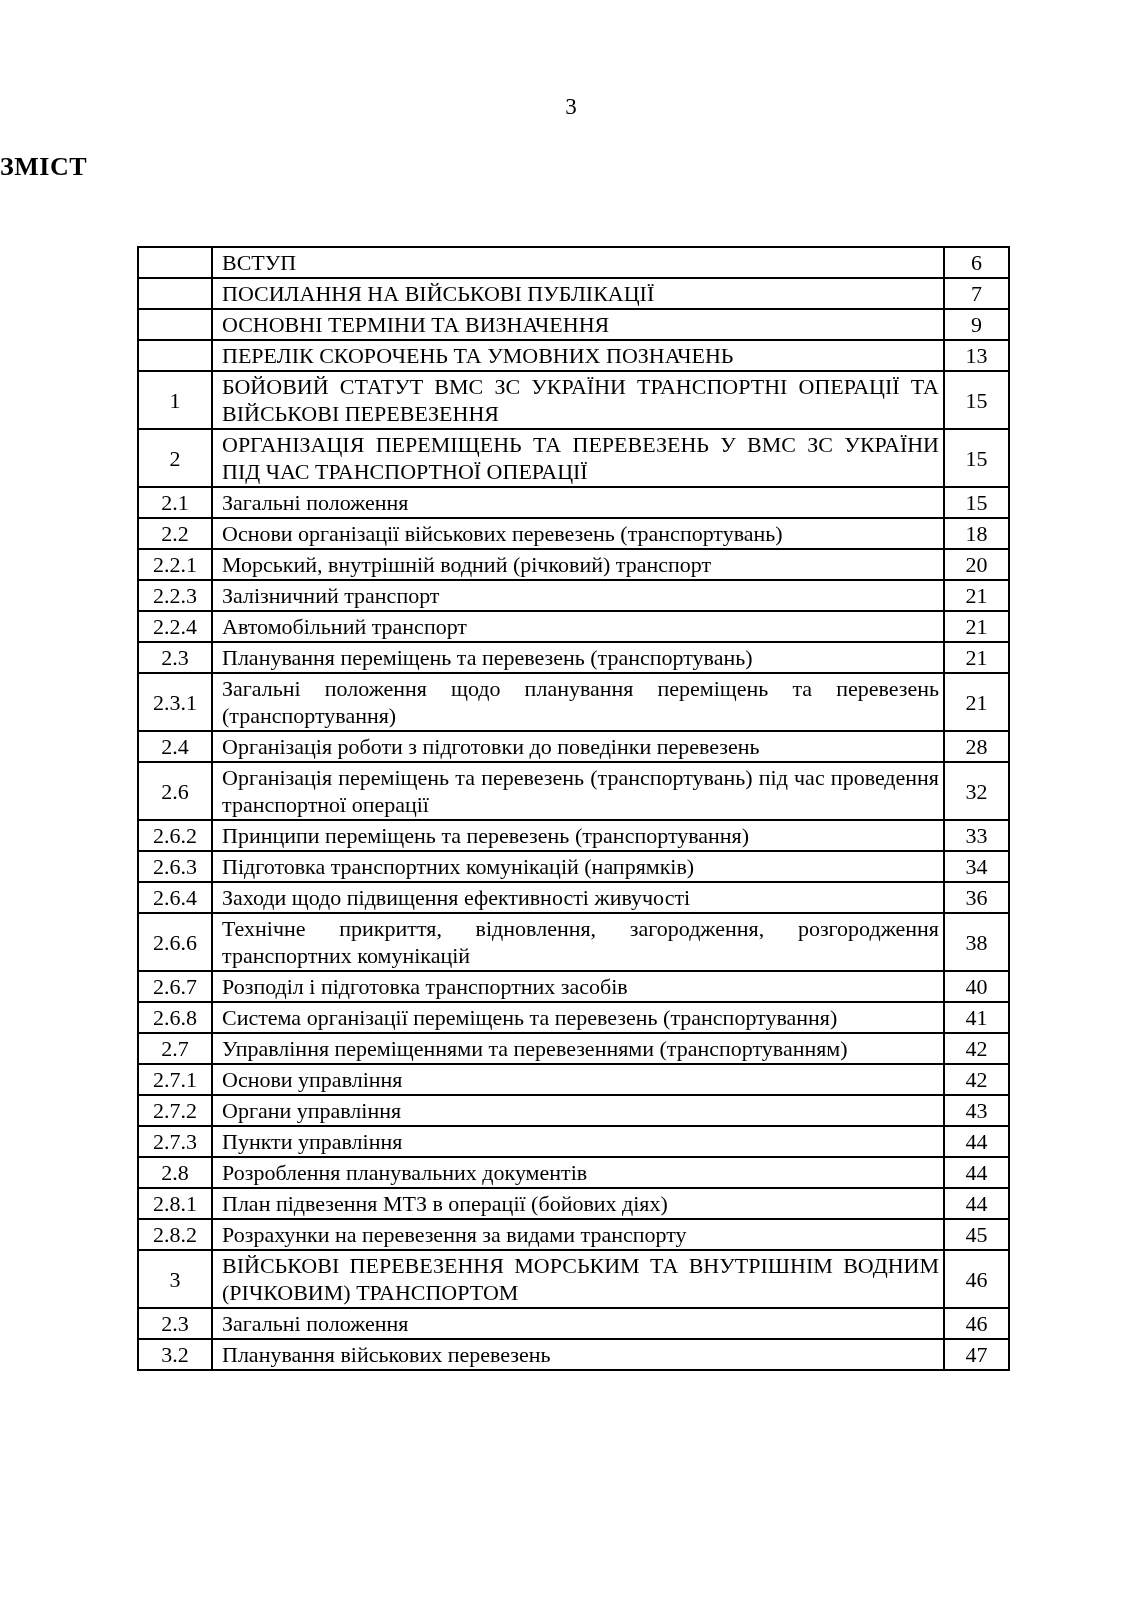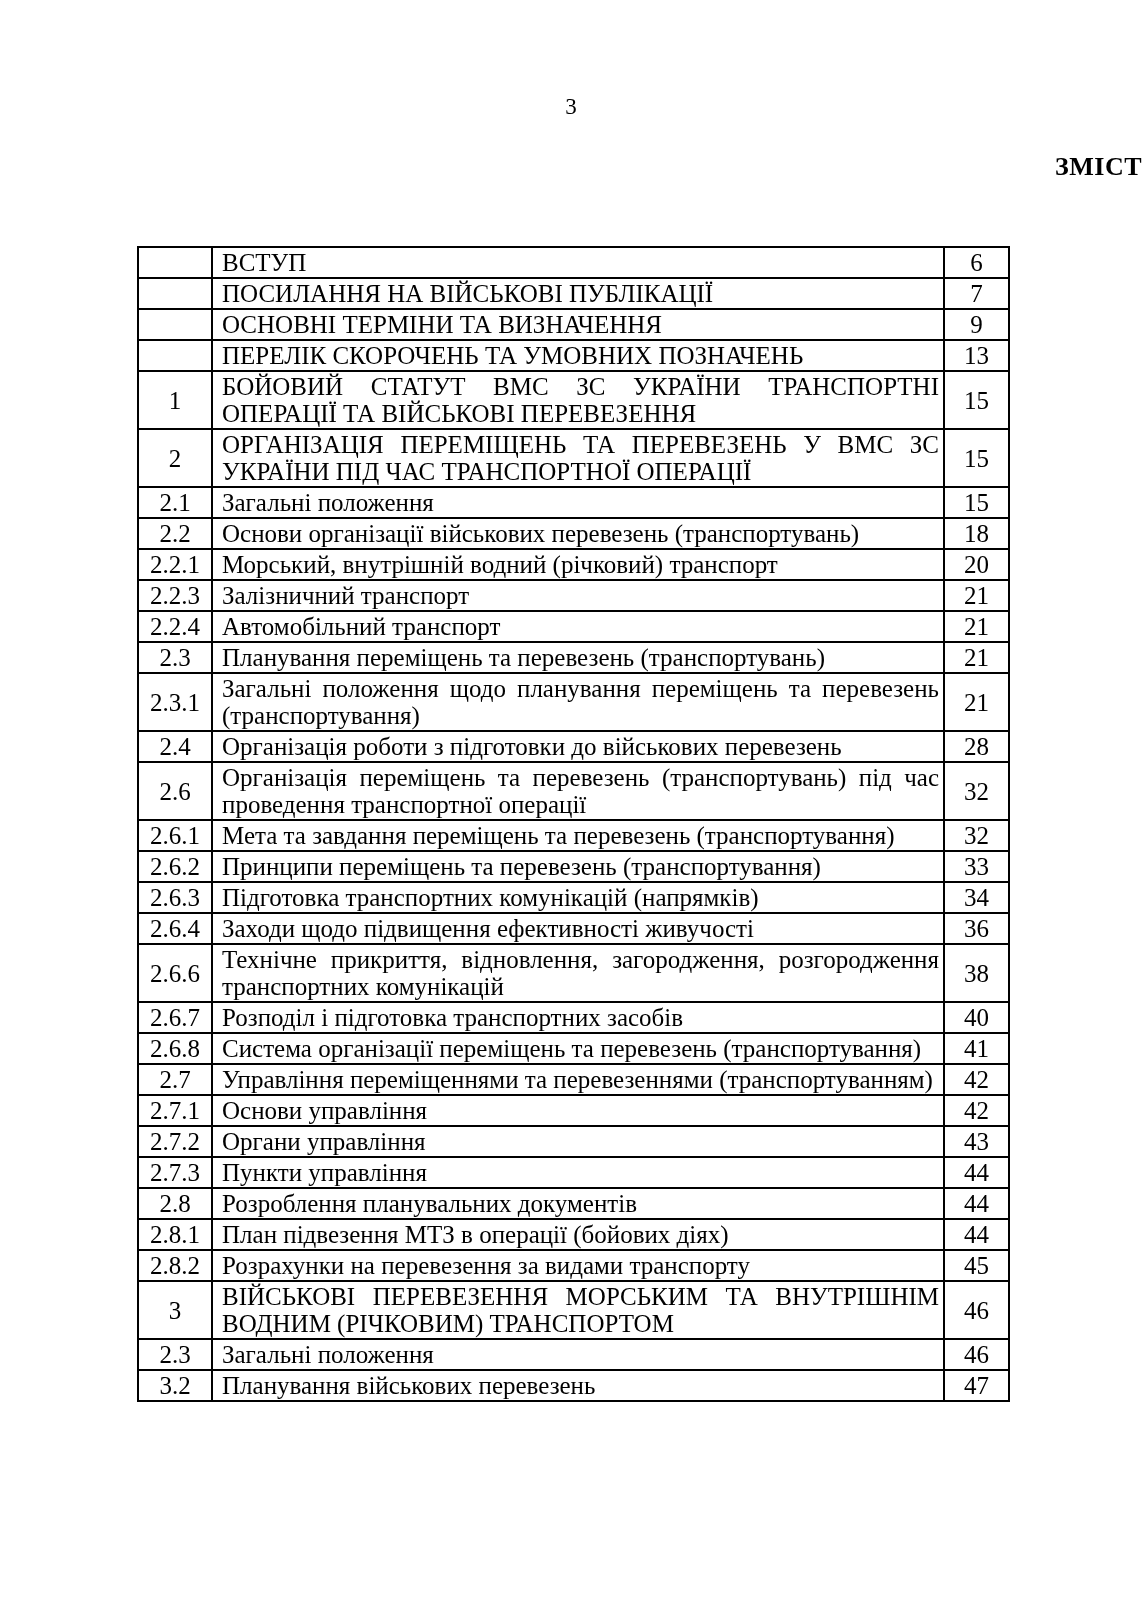--- a/index.html
+++ b/index.html
@@ -25,34 +25,34 @@
     width: 1142px;
     text-align: center;
     font-size: 23px;
     line-height: 26px;
   }
   .doc-title {
     position: absolute;
     top: 152px;
     left: 0;
     width: 1142px;
-    text-align: right;
+    text-align: left;
     font-size: 26px;
     font-weight: bold;
     letter-spacing: 0.5px;
     line-height: 30px;
   }
   table.toc-table {
     position: absolute;
     top: 246px;
     left: 137px;
     width: 871px;
     border-collapse: collapse;
     table-layout: fixed;
-    font-size: 25px;
+    font-size: 22px;
     line-height: 27px;
   }
   .toc-table td {
     border: 2px solid #000000;
     vertical-align: middle;
     overflow: hidden;
   }
   .toc-table tr { height: 29px; }
   .col-num   { width: 74px;  text-align: center; padding: 1px 2px; }
   .col-title { width: 732px; text-align: justify; padding: 1px 4px 1px 9px; }
@@ -128,34 +128,29 @@
     <td class="col-title">Планування переміщень та перевезень (транспортувань)</td>
     <td class="col-page">21</td>
   </tr>
         <tr>
     <td class="col-num">2.3.1</td>
     <td class="col-title">Загальні положення щодо планування переміщень та перевезень (транспортування)</td>
     <td class="col-page">21</td>
   </tr>
         <tr>
     <td class="col-num">2.4</td>
-    <td class="col-title">Організація роботи з підготовки до військових перевезень</td>
+    <td class="col-title">Організація роботи з підготовки до поведінки перевезень</td>
     <td class="col-page">28</td>
   </tr>
         <tr>
     <td class="col-num">2.6</td>
     <td class="col-title">Організація переміщень та перевезень (транспортувань) під час проведення транспортної операції</td>
     <td class="col-page">32</td>
   </tr>
         <tr>
-    <td class="col-num">2.6.1</td>
-    <td class="col-title">Мета та завдання переміщень та перевезень (транспортування)</td>
-    <td class="col-page">32</td>
-  </tr>
-        <tr>
     <td class="col-num">2.6.2</td>
     <td class="col-title">Принципи переміщень та перевезень (транспортування)</td>
     <td class="col-page">33</td>
   </tr>
         <tr>
     <td class="col-num">2.6.3</td>
     <td class="col-title">Підготовка транспортних комунікацій (напрямків)</td>
     <td class="col-page">34</td>
   </tr>
         <tr>

